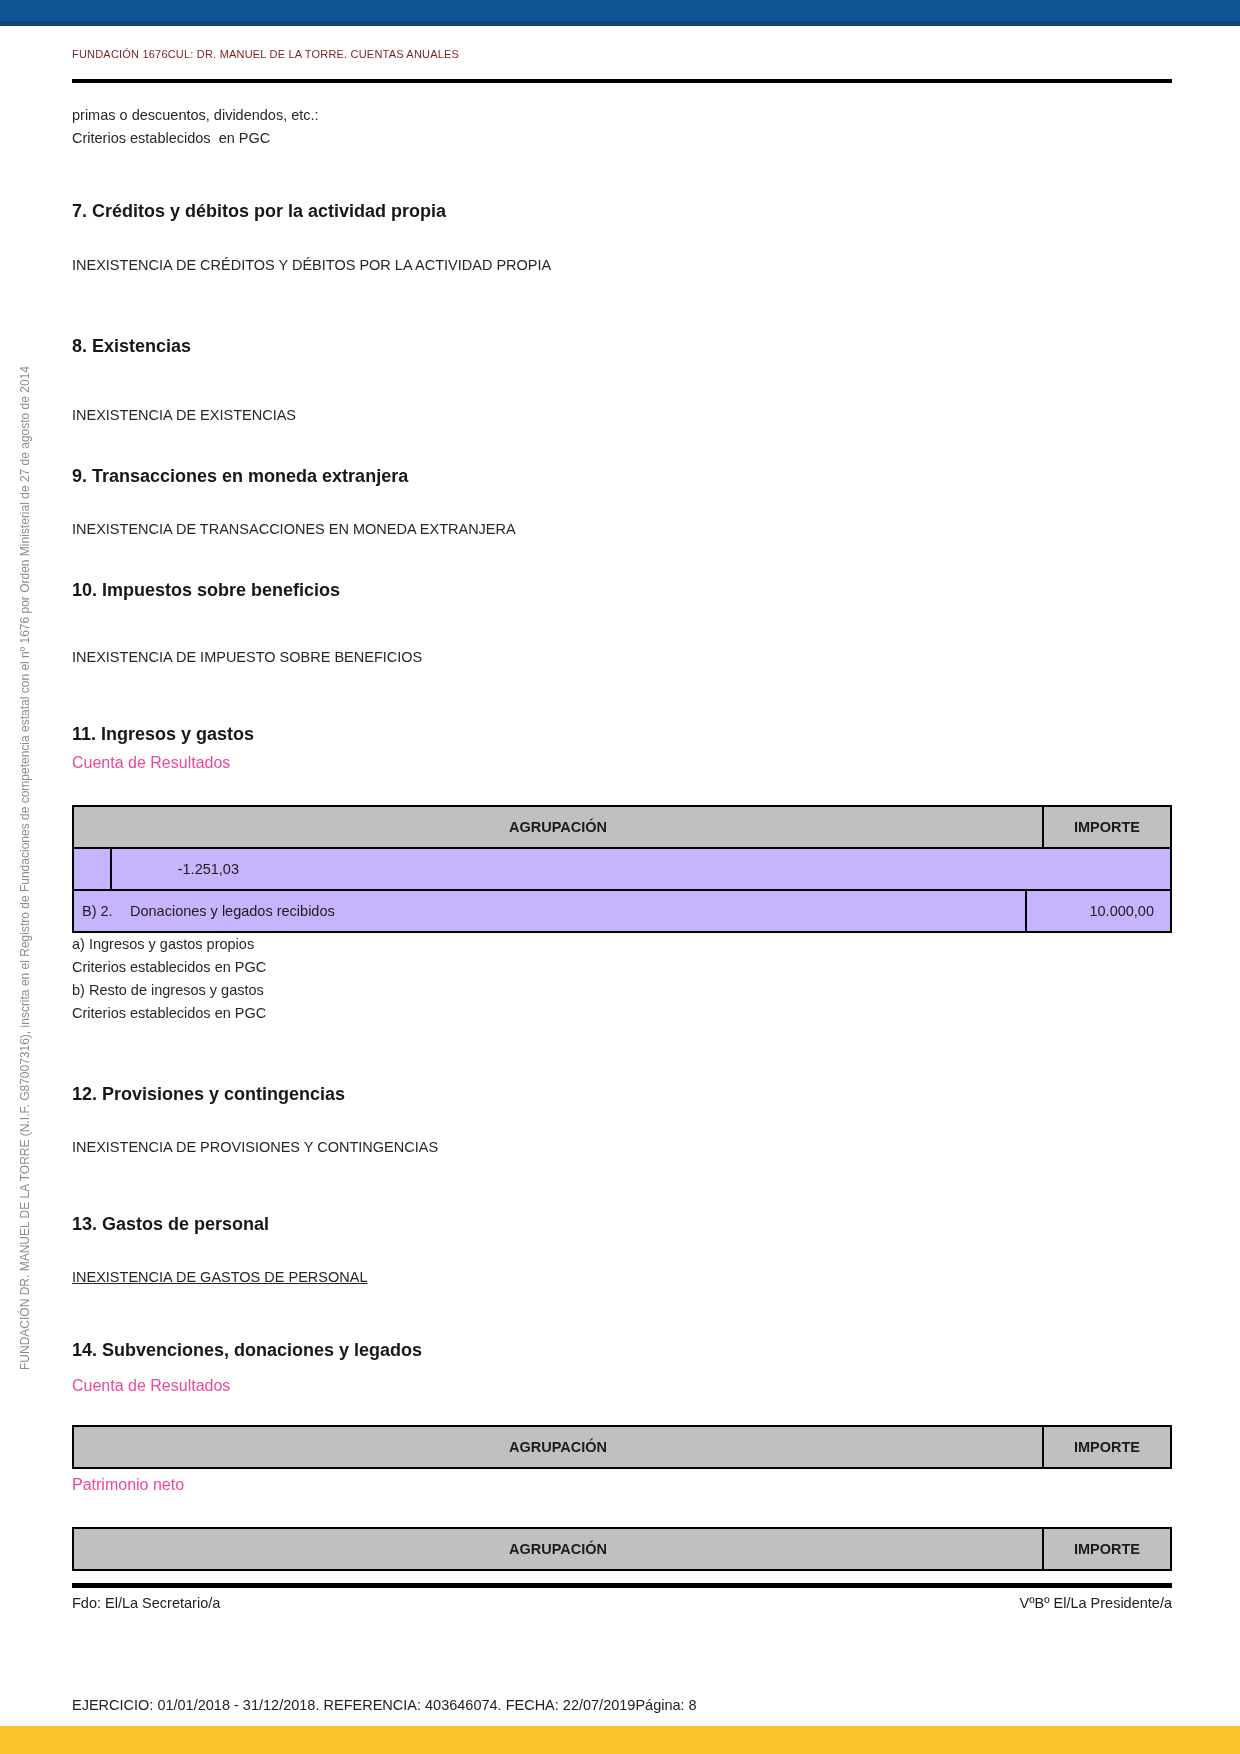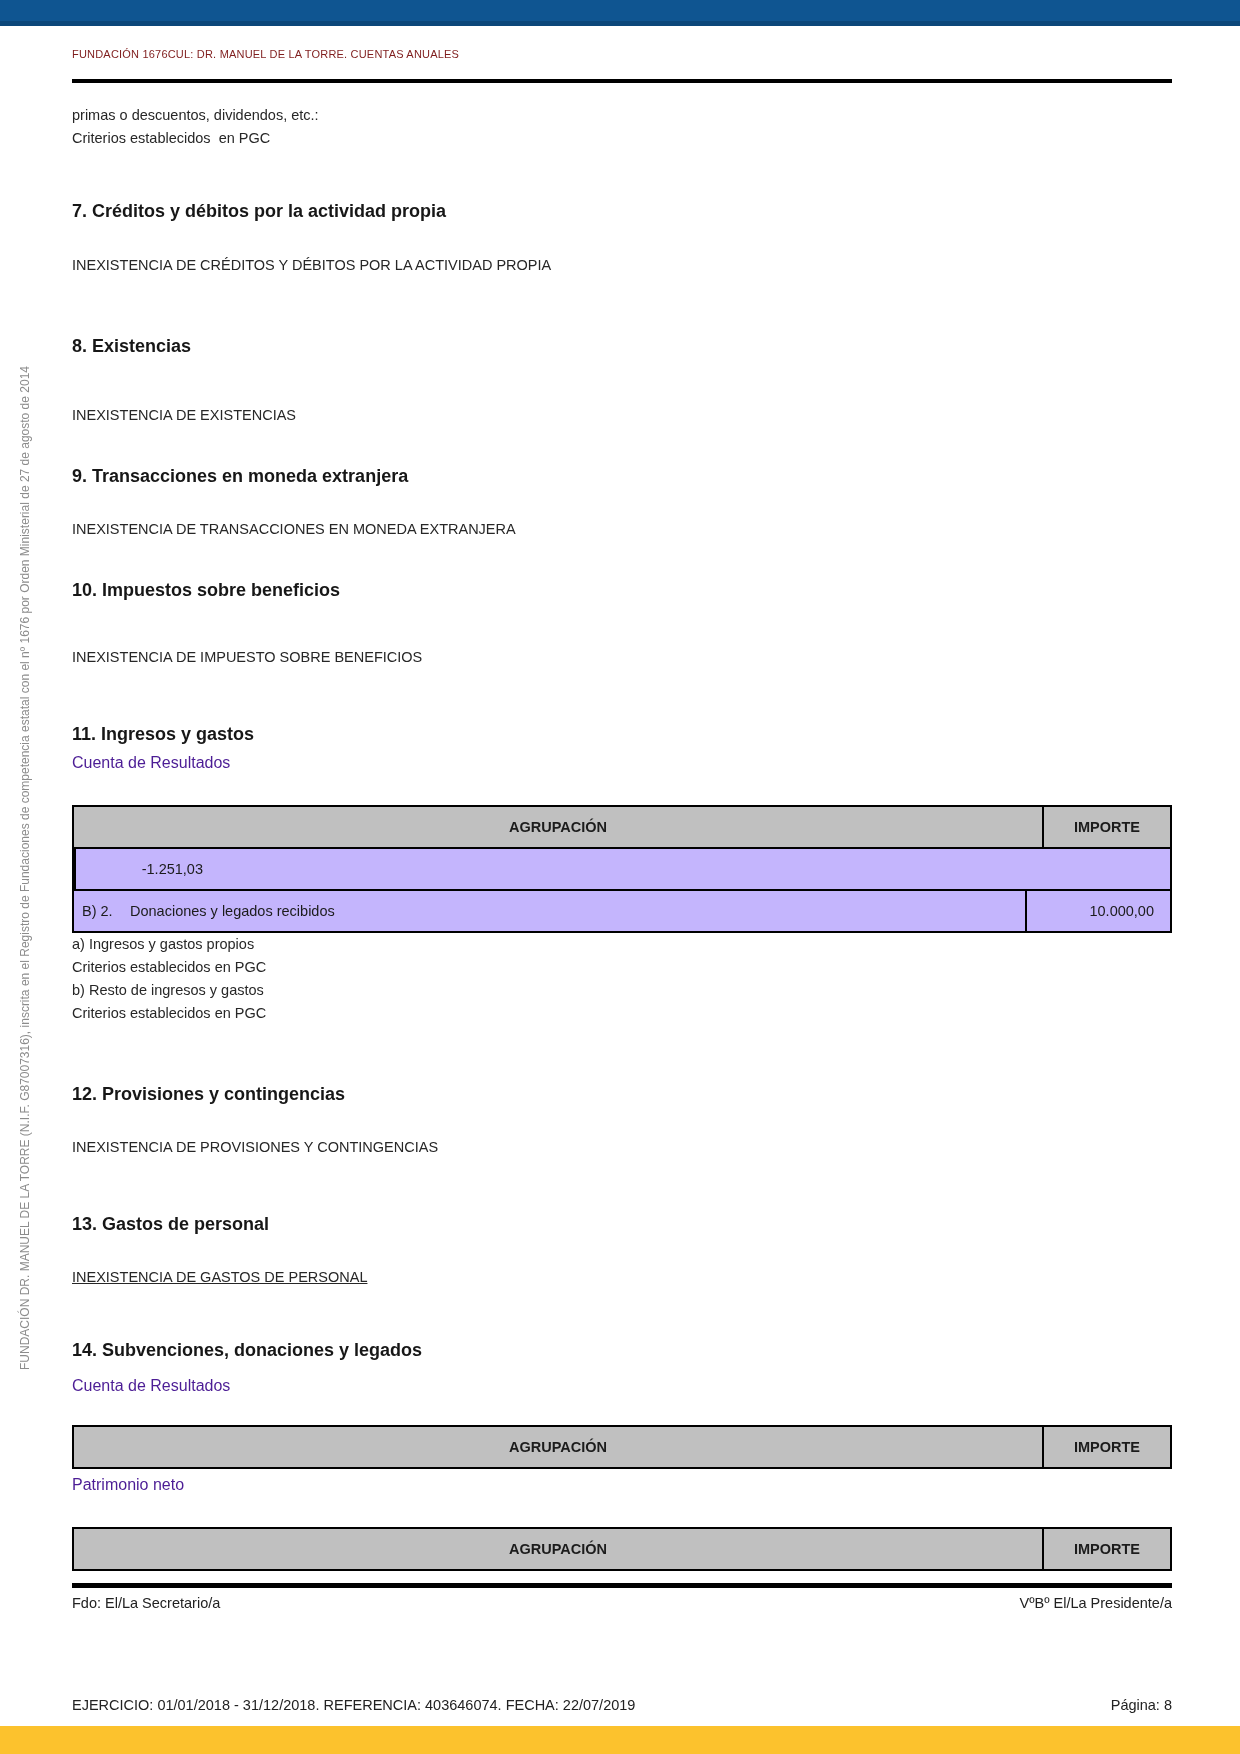--- a/index.html
+++ b/index.html
@@ -27,45 +27,45 @@
   .header-rule { top:79px; height:4px; background:#000; }
   .body-line { font-size:14.5px; color:#272727; white-space:pre-wrap; }
   .intro-1 { top:107px; }
   .intro-2 { top:130px; }
   .sec-title { font-size:18px; font-weight:bold; color:#171717; }
   .t7  { top:201px; }  .b7  { top:257px; }
   .t8  { top:336px; }  .b8  { top:391px;margin-top:16px; }
   .t9  { top:466px; }  .b9  { top:521px; }
   .t10 { top:580px; }  .b10 { top:649px; }
   .t11 { top:724px; }
-  .subhead { font-size:16px; color:#4c1d95; }
+  .subhead { font-size:16px; color:#ec4899; }
   .sub11 { top:754px; }
   .table { border:2px solid #000; background:#c4b5fd; }
   .table1 { top:805px; }
   .trow { display:flex; align-items:center; }
   .thead-row { background:#C0C0C0; height:40px; font-weight:bold; font-size:14.5px; }
   .data-row { height:42px; font-size:14.5px; border-top:2px solid #000; }
   .cell-a { flex:1; text-align:center; }
   .cell-a-left { flex:1; text-align:left; padding-left:8px; }
   .cell-b { width:128px; border-left:2px solid #000; align-self:stretch;
             display:flex; align-items:center; justify-content:center; }
   .cell-b-num { width:145px; border-left:2px solid #000; align-self:stretch;
-            display:flex; align-items:center; justify-content:flex-end; padding-right:16px; }
+            display:flex; align-items:center; justify-content:flex-end; padding-right:16px;margin-left:36px; }
   .row-code { display:inline-block; width:48px; }
   .note-1 { top:936px; } .note-2 { top:959px; } .note-3 { top:982px; } .note-4 { top:1005px; }
   .t12 { top:1084px; } .b12 { top:1139px; }
   .t13 { top:1214px; } .b13 { top:1269px;text-decoration:underline; }
   .t14 { top:1340px; }
   .sub14 { top:1377px; }
   .table2 { top:1425px; }
   .patrimonio { top:1476px; }
   .table3 { top:1527px; }
   .sig-rule { top:1583px; height:5px; background:#000; }
   .sig-row { top:1595px; display:flex; justify-content:space-between; font-size:14.5px; color:#222; }
-  .footer-row { top:1697px; display:flex; justify-content:space-between; font-size:14.5px; color:#222; }
+  .footer-row { top:1697px; display:flex; font-size:14.5px; color:#222; }
 </style>
 </head>
 <body>
 
 <div class="page">
 
   <div class="top-bar"></div>
 
   <div class="sidebar-vertical">FUNDACIÓN DR. MANUEL DE LA TORRE (N.I.F. G87007316), inscrita en el Registro de Fundaciones de competencia estatal con el nº 1676 por Orden Ministerial de 27 de agosto de 2014</div>
 

